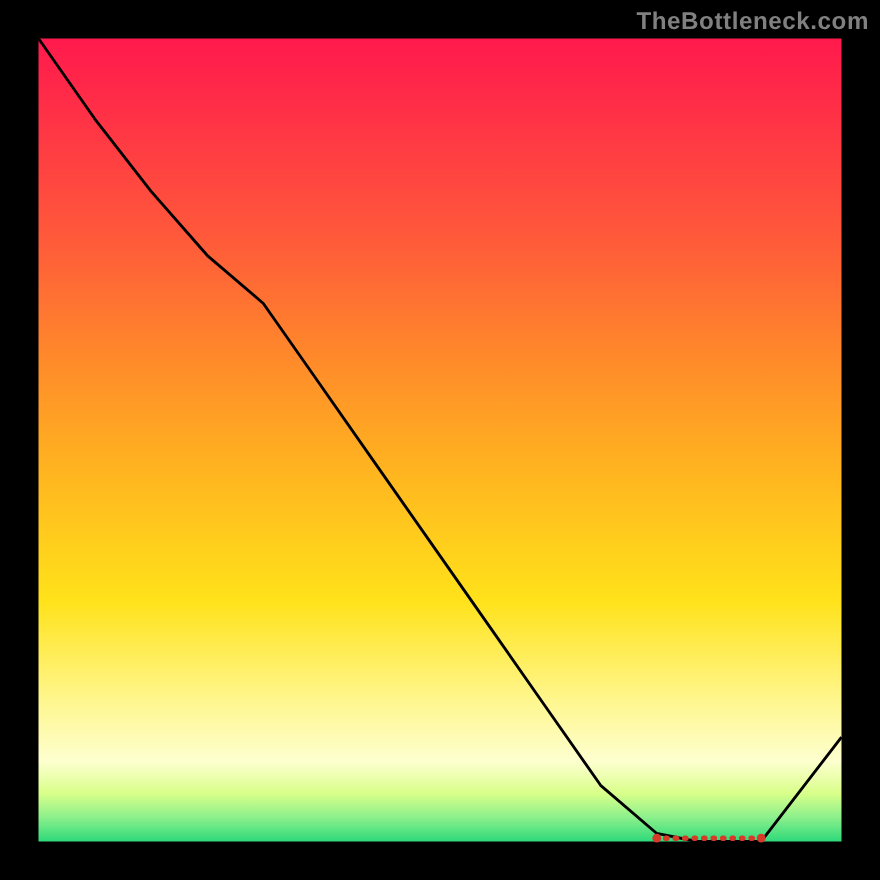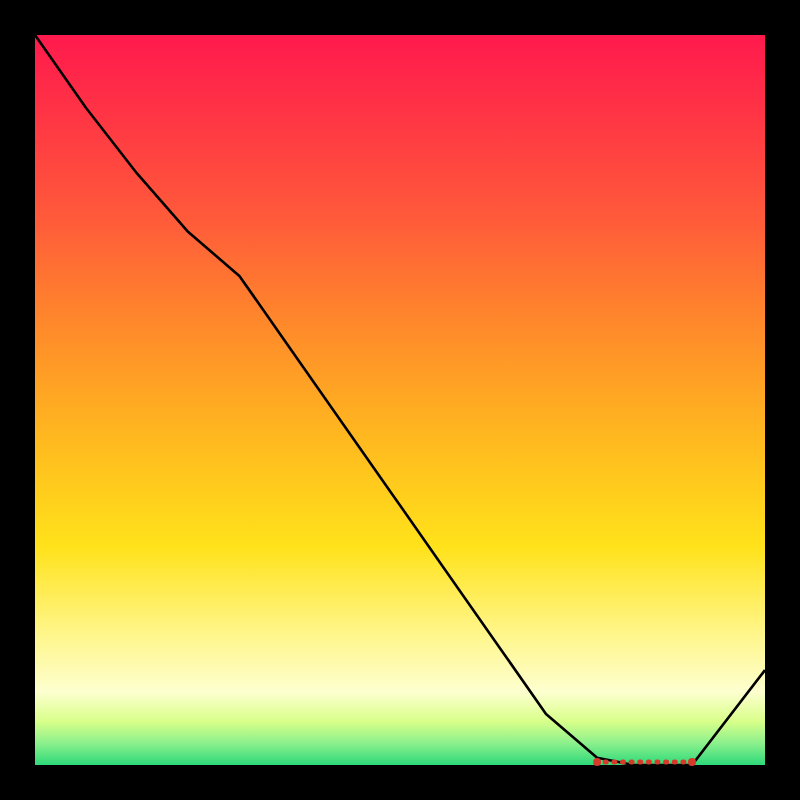--- a/index.html
+++ b/index.html
@@ -54,20 +54,21 @@
     top: 0;
     width: 730px;
     height: 730px;
     overflow: visible;
   }
 </style>
 </head>
 <body>
 
 <div class="frame">
+  <div class="attribution">TheBottleneck.com</div>
 
   <div class="plot-area">
     <svg id="chart-svg" viewBox="0 0 730 730" preserveAspectRatio="none">
         <path d="M0.00 0.00 L51.10 73.00 L102.20 138.70 L153.30 197.10 L204.40 240.90 L255.50 313.90 L306.60 386.90 L357.70 459.90 L408.80 532.90 L459.90 605.90 L511.00 678.90 L562.10 722.70 L598.60 730.00 L627.80 730.00 L657.00 730.00 L730.00 635.10" fill="none" stroke="#000000" stroke-width="2.6" stroke-linejoin="round"></path>
         <rect x="559.10" y="724.50" width="6" height="5" rx="2.5" fill="#d83a2a"></rect>
         <rect x="567.73" y="724.50" width="6" height="5" rx="2.5" fill="#d83a2a"></rect>
         <rect x="576.35" y="724.50" width="6" height="5" rx="2.5" fill="#d83a2a"></rect>
         <rect x="584.98" y="724.50" width="6" height="5" rx="2.5" fill="#d83a2a"></rect>
         <rect x="593.61" y="724.50" width="6" height="5" rx="2.5" fill="#d83a2a"></rect>
         <rect x="602.24" y="724.50" width="6" height="5" rx="2.5" fill="#d83a2a"></rect>

